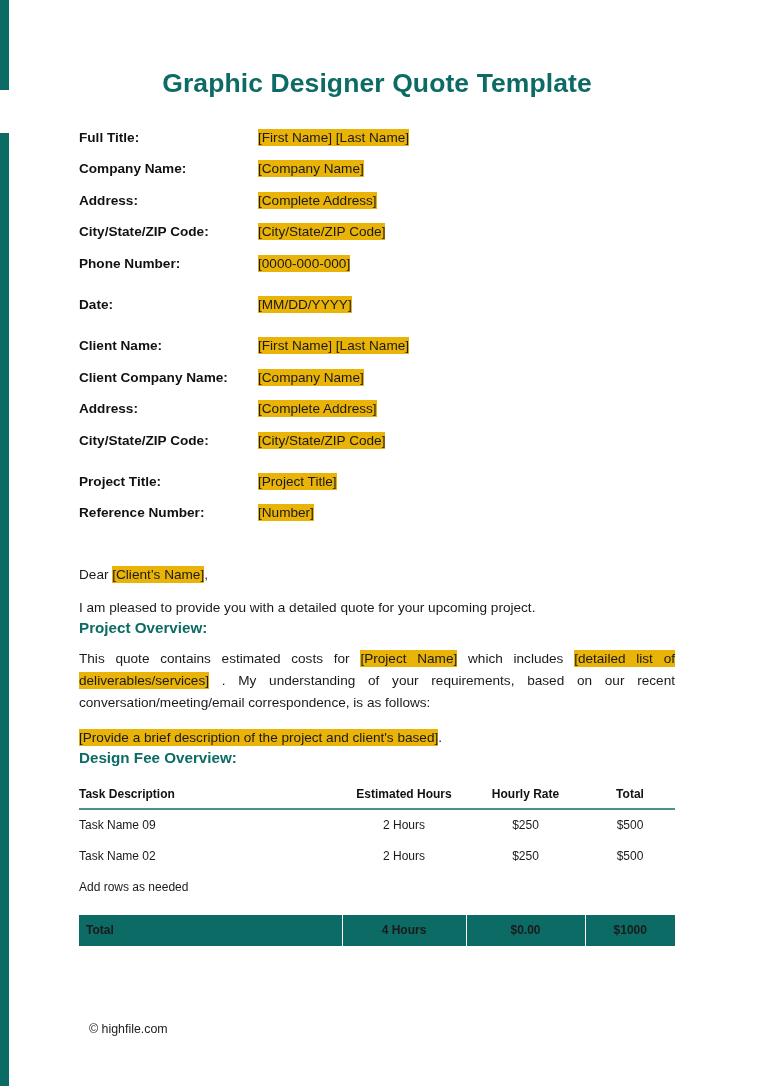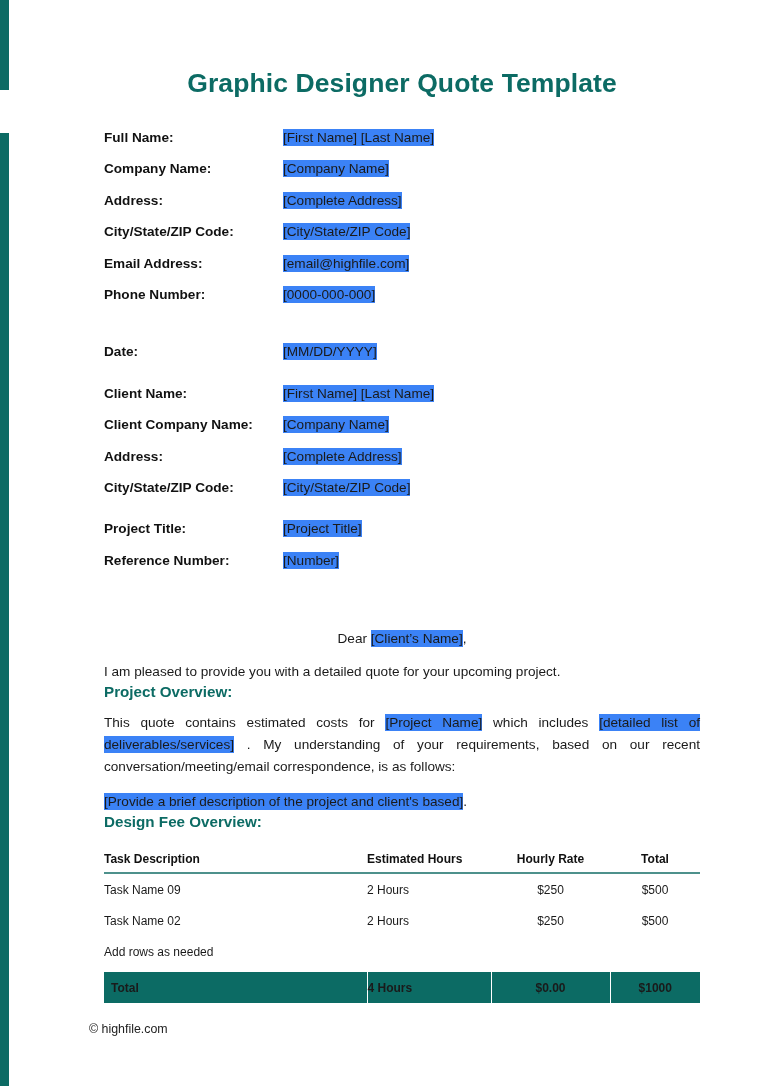--- a/index.html
+++ b/index.html
@@ -26,21 +26,21 @@
     left: 0;
     width: 9px;
     background: #0C6B64;
   }
   .edge-bar.top { top: 0; height: 90px; }
   .edge-bar.bottom { top: 133px; height: 953px; }
 
   
   .content {
     position: absolute;
-    left: 104px;
+    left: 79px;
     top: 0;
     width: 596px;
   }
 
   h1.doc-title {
     font-size: 26.5px;
     font-weight: bold;
     color: #0C6B64;
     text-align: center;
     margin: 0;
@@ -62,40 +62,40 @@
     flex: 0 0 179px;
     font-size: 13.6px;
     font-weight: bold;
     color: #111111;
   }
   .field-value {
     font-size: 13.6px;
     color: #1a1a1a;
   }
   .hl {
-    background: #3b82f6;
+    background: #eab308;
     padding: 1px 0 1px 0;
     box-decoration-break: clone;
     -webkit-box-decoration-break: clone;
   }
 
   .gap-sm { height: 10px; }
 
   
   .para {
     font-size: 13.6px;
     line-height: 1.62;
     color: #1a1a1a;
     margin: 0;
   }
   .para.just {
     text-align: justify;
     text-justify: inter-word;
   }
-  .salutation { margin-top: 44px; text-align: center; }
+  .salutation { margin-top: 27px; }
   .intro { margin-top: 11px; }
 
   h2.section-head {
     font-size: 15.2px;
     font-weight: bold;
     color: #0C6B64;
     margin: 0;
   }
   .overview-head { margin-top: 26px; }
   .overview-para { margin-top: 12px; }
@@ -119,27 +119,27 @@
     font-weight: bold;
     color: #111111;
     height: 27px;
     border-bottom: 2.4px solid #4E918C;
   }
   table.fee tbody td {
     height: 31px;
     color: #1a1a1a;
   }
   .col-task   { width: 263px; text-align: left; }
-  .col-hours  { width: 124px; text-align: left; }
+  .col-hours  { width: 124px; text-align: center; }
   .col-rate   { width: 119px; text-align: center; }
   .col-total  { width:  90px; text-align: center; }
 
   tr.note-row td {
     height: 31px;
-    padding-bottom: 5px;
+    padding-bottom: 12px;
   }
 
   tr.total-row td {
     background: #0C6B64;
     color: #ffffff;
     font-weight: bold;
     height: 33px;
     border-right: 1.6px solid #ffffff;
   }
   tr.total-row td:last-child { border-right: none; }
@@ -163,48 +163,44 @@
 
   <div class="edge-bar top"></div>
   <div class="edge-bar bottom"></div>
 
   <div class="content">
 
     <h1 class="doc-title">Graphic Designer Quote Template</h1>
 
     <div class="fields">
       <div class="field-row">
-        <span class="field-label">Full Name:</span>
+        <span class="field-label">Full Title:</span>
         <span class="field-value"><span class="hl">[First Name] [Last Name]</span></span>
       </div>
       <div class="field-row">
         <span class="field-label">Company Name:</span>
         <span class="field-value"><span class="hl">[Company Name]</span></span>
       </div>
       <div class="field-row">
         <span class="field-label">Address:</span>
         <span class="field-value"><span class="hl">[Complete Address]</span></span>
       </div>
       <div class="field-row">
         <span class="field-label">City/State/ZIP Code:</span>
         <span class="field-value"><span class="hl">[City/State/ZIP Code]</span></span>
       </div>
       <div class="field-row">
-        <span class="field-label">Email Address:</span>
-        <span class="field-value"><span class="hl">[email@highfile.com]</span></span>
-      </div>
-      <div class="field-row">
         <span class="field-label">Phone Number:</span>
         <span class="field-value"><span class="hl">[0000-000-000]</span></span>
       </div>
     </div>
 
     <div class="gap-sm"></div>
 
-    <div class="fields" style="margin-top:16px">
+    <div class="fields" style="margin-top:0">
       <div class="field-row">
         <span class="field-label">Date:</span>
         <span class="field-value"><span class="hl">[MM/DD/YYYY]</span></span>
       </div>
     </div>
 
     <div class="gap-sm"></div>
 
     <div class="fields" style="margin-top:0">
       <div class="field-row">

